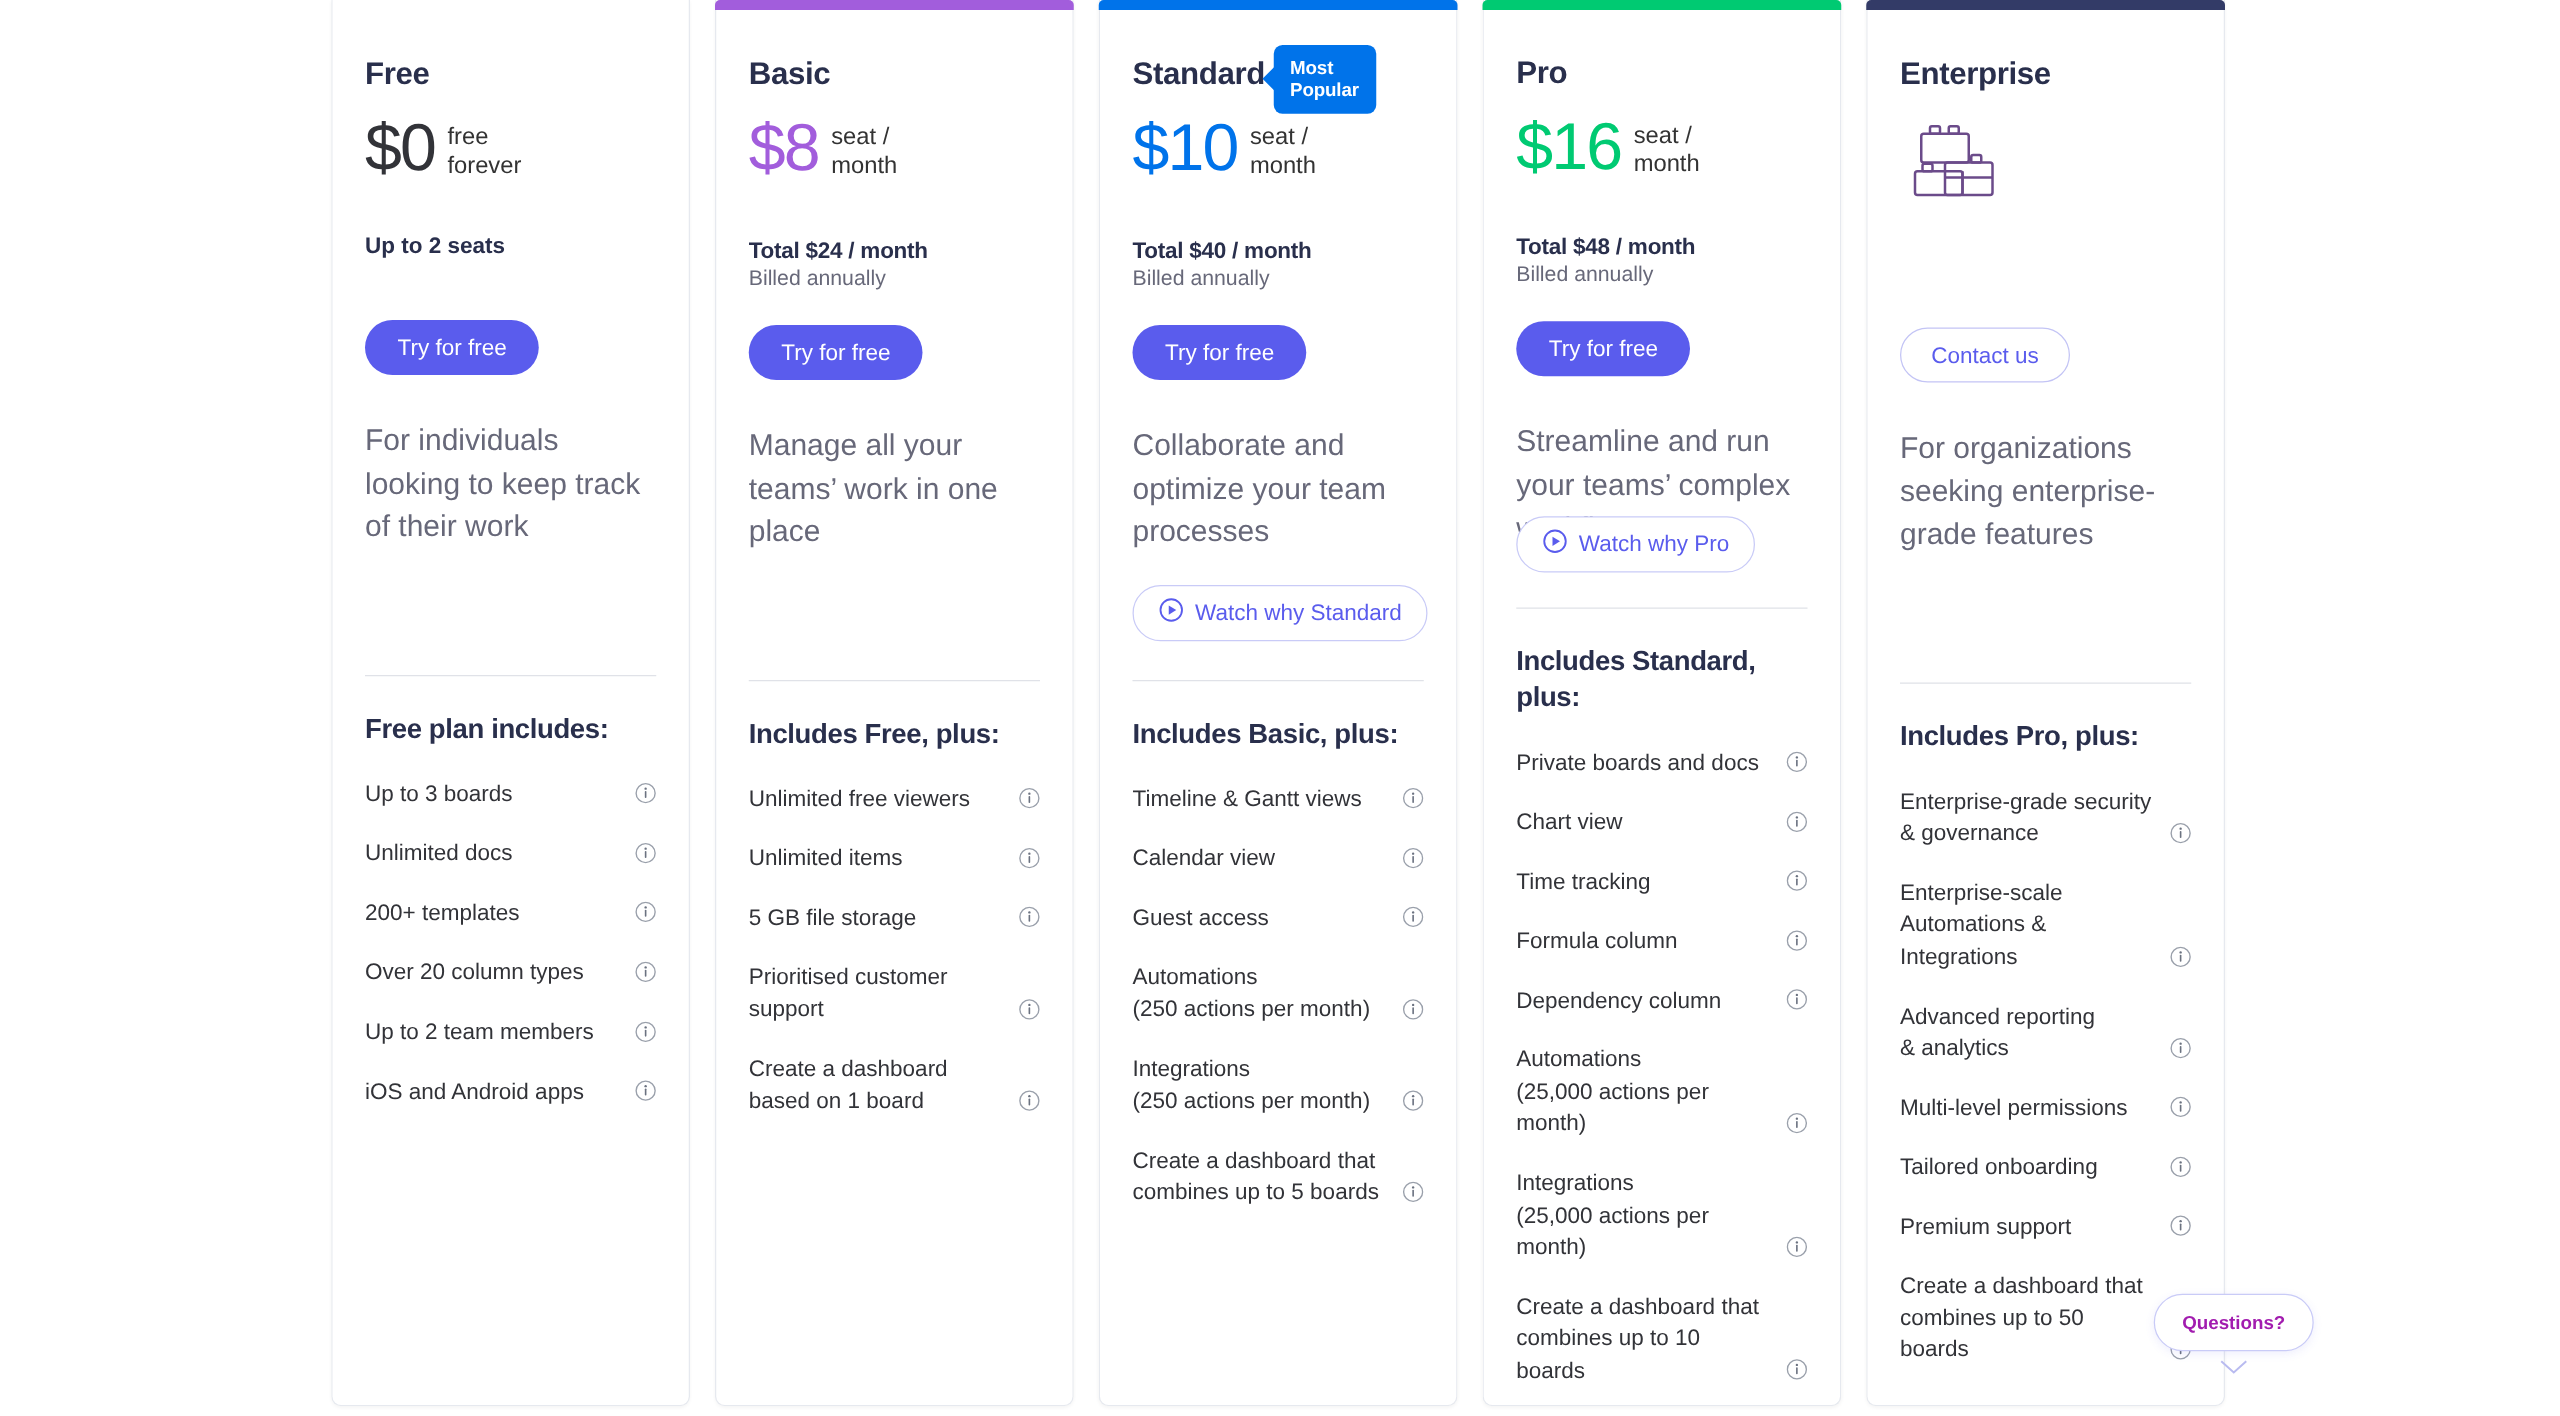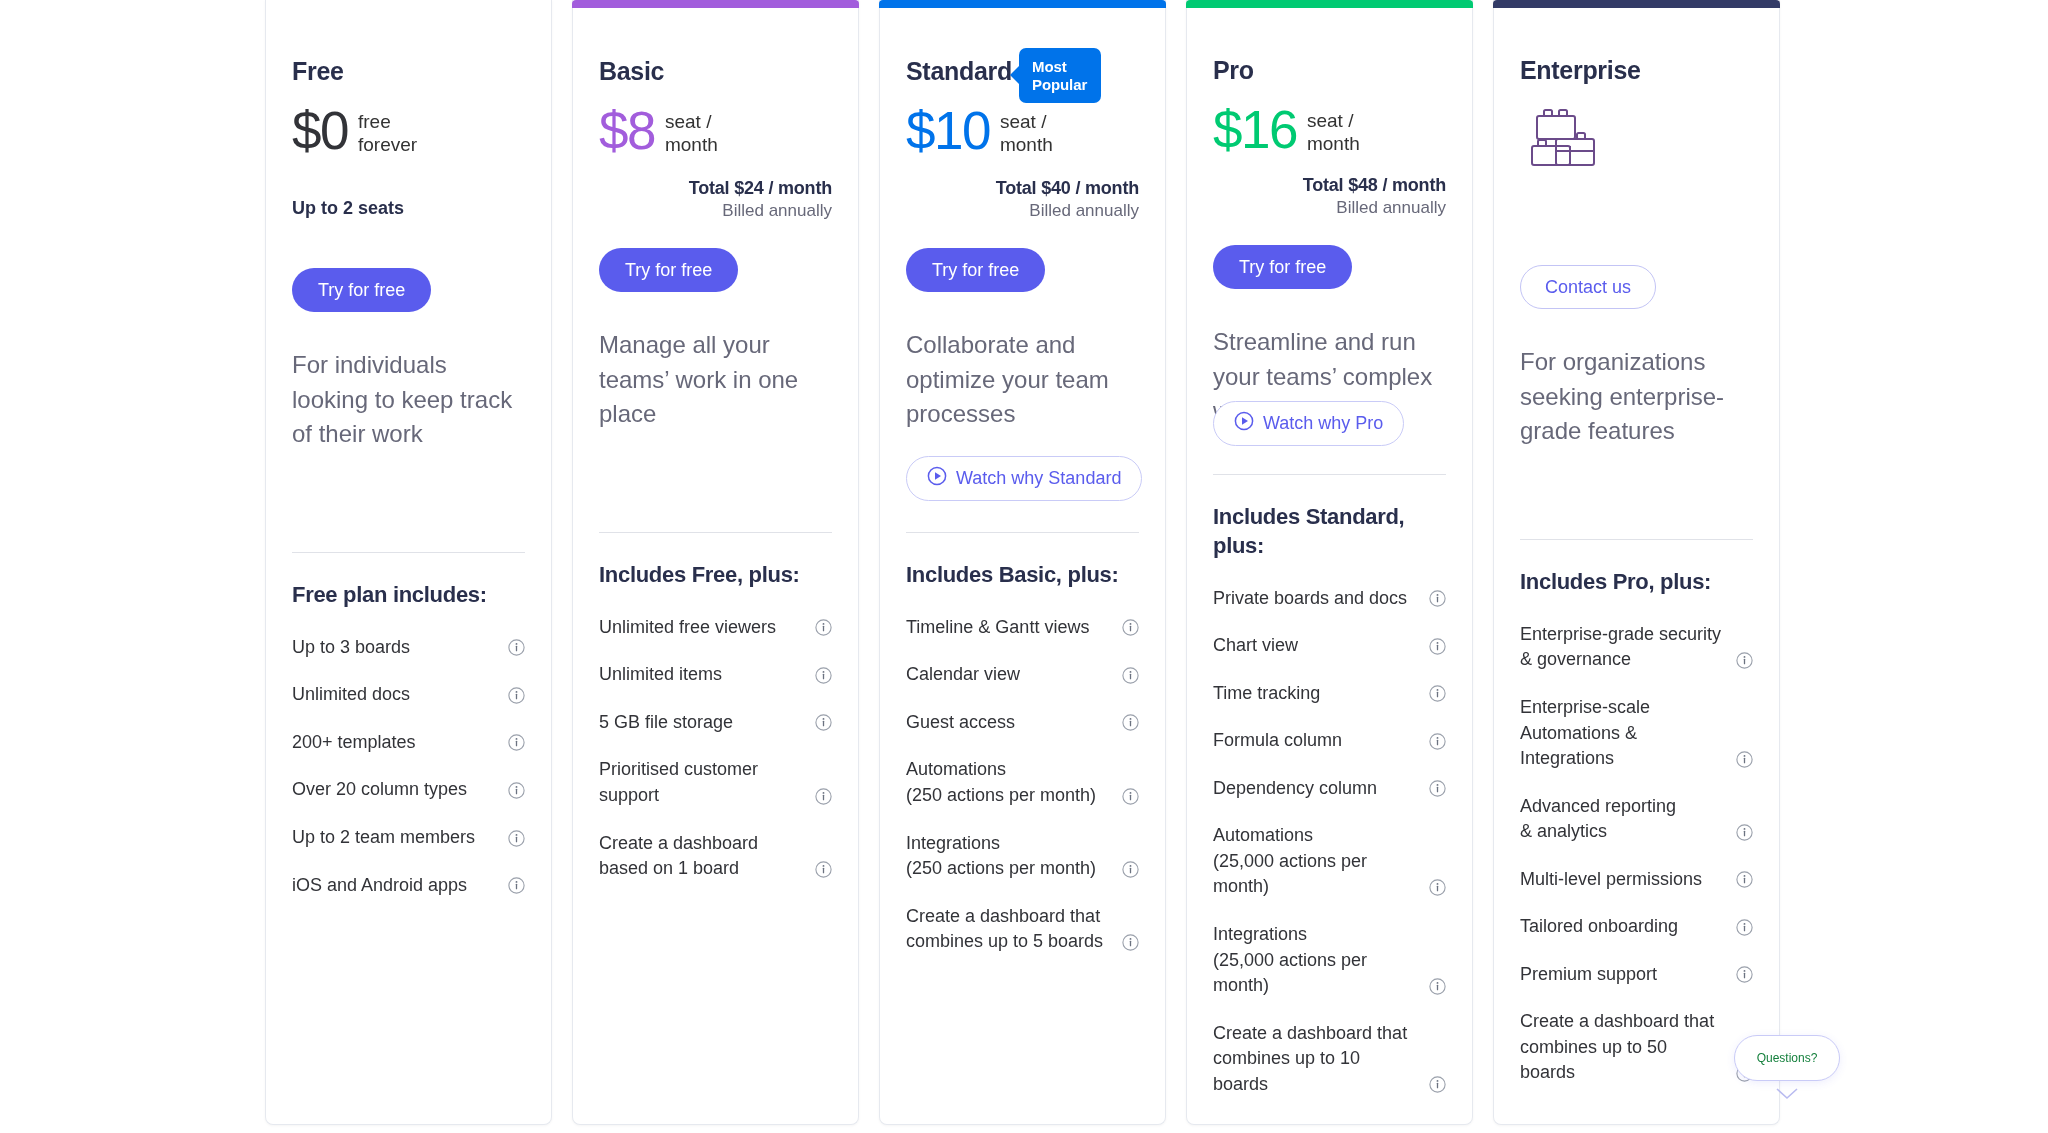--- a/index.html
+++ b/index.html
@@ -24,21 +24,21 @@
   }
   .card {
     position: relative;
     width: 287px;
     height: 1125px;
     background: #ffffff;
     border: 1px solid #e6e9ef;
     border-top: none;
     border-radius: 0 0 8px 8px;
     box-shadow: 0 1px 3px rgba(0,0,0,0.045);
-    padding: 16px 26px;
+    padding: 4px 26px;
     display: flex;
     flex-direction: column;
     overflow: visible;
   }
   .card-topbar {
     position: absolute;
     top: 0; left: -1px; right: -1px;
     height: 8px;
     border-radius: 4px 4px 0 0;
   }
@@ -93,21 +93,21 @@
   }
   .price-unit {
     font-size: 19px;
     line-height: 1.22;
     color: #333333;
     margin-left: 10px;
     margin-top: 4px;
     white-space: pre-line;
   }
 
-  .total-block { margin-top: 20px; height: 42px; text-align: right; }
+  .total-block { margin-top: 44px; height: 42px; }
   .total-line {
     font-size: 18px;
     font-weight: bold;
     color: #292f4c;
     letter-spacing: -0.2px;
   }
   .billed-line {
     font-size: 17px;
     color: #676879;
     margin-top: 2px;
@@ -230,29 +230,30 @@
     position: absolute;
     left: 1722px;
     top: 1035px;
     width: 130px;
     display: flex;
     flex-direction: column;
     align-items: center;
   }
   .btn-questions {
     background: #ffffff;
-    color: #15803d;
+    color: #a21caf;
     border: 1px solid #c9cbf7;
     border-radius: 24px;
-    font-size: 12px;
+    font-size: 15px;
     font-family: "Liberation Sans", sans-serif;
     height: 46px;
     padding: 0 22px;
     cursor: pointer;
     box-shadow: 0 2px 8px rgba(90,92,237,0.10);
+    font-weight: bold;
   }
   .chev-down { margin-top: 5px; }
 </style>
 </head>
 <body>
 
 <div id="stage">
 
   <div class="plans">
 

